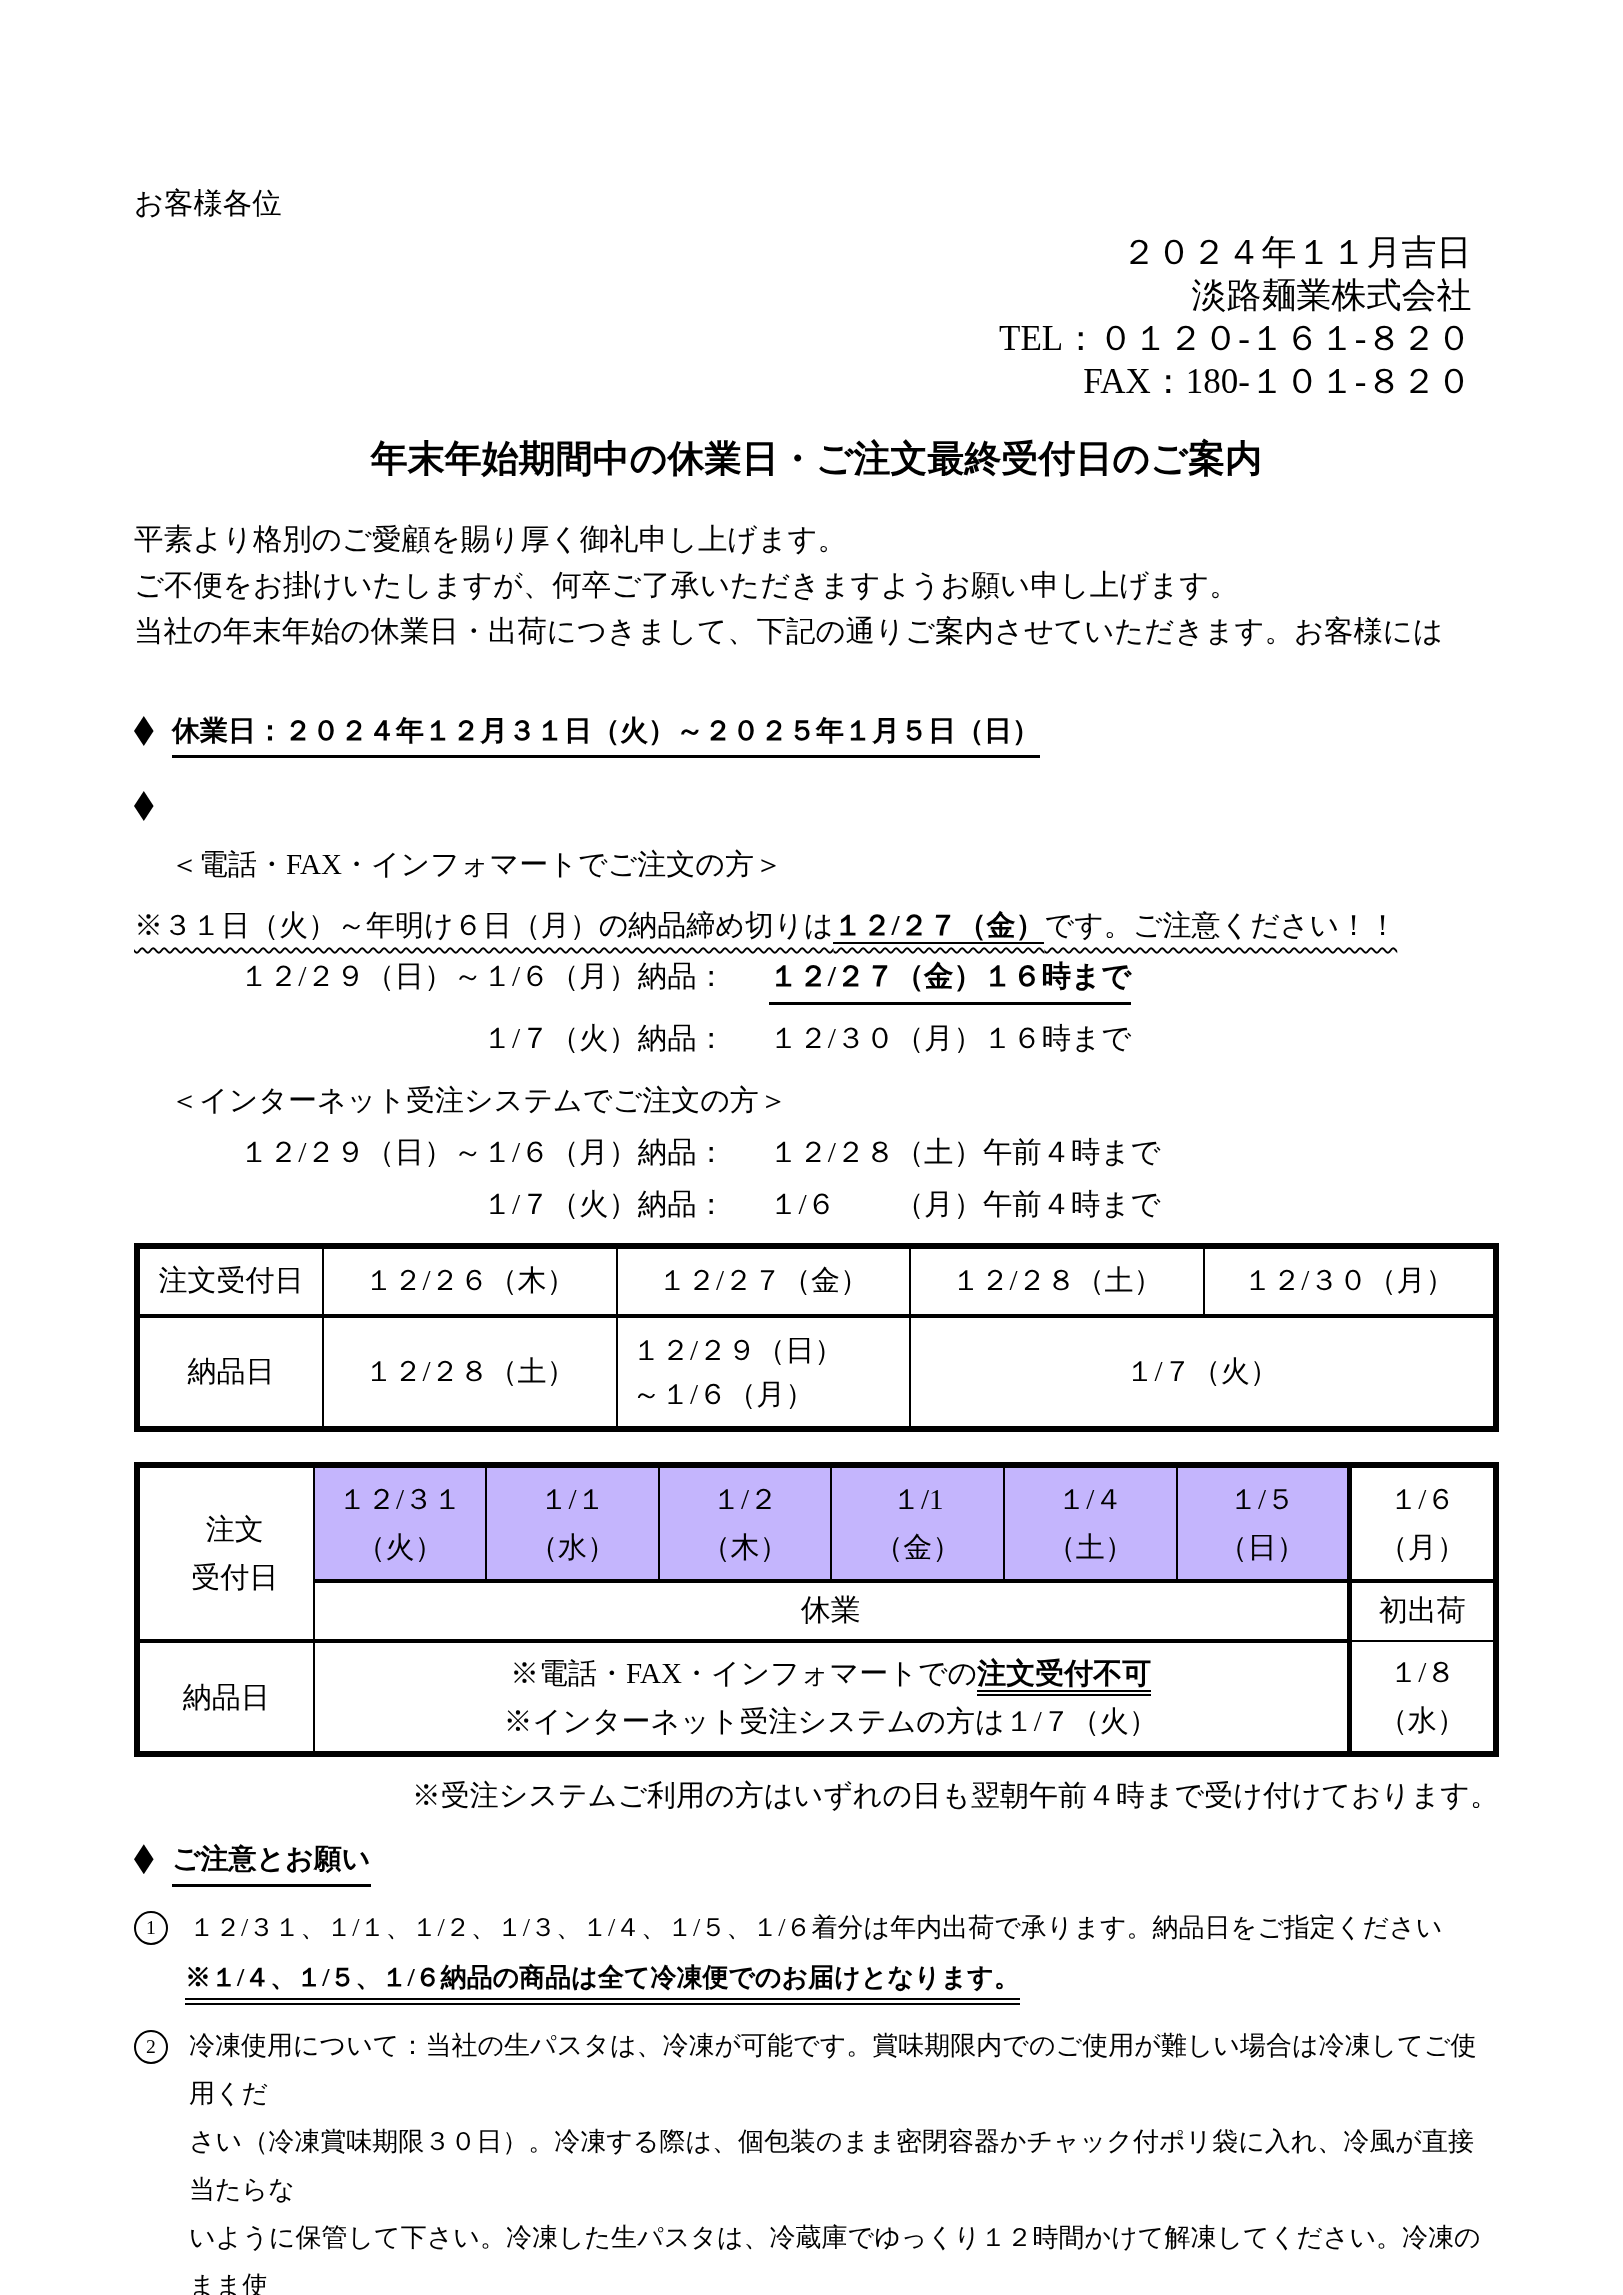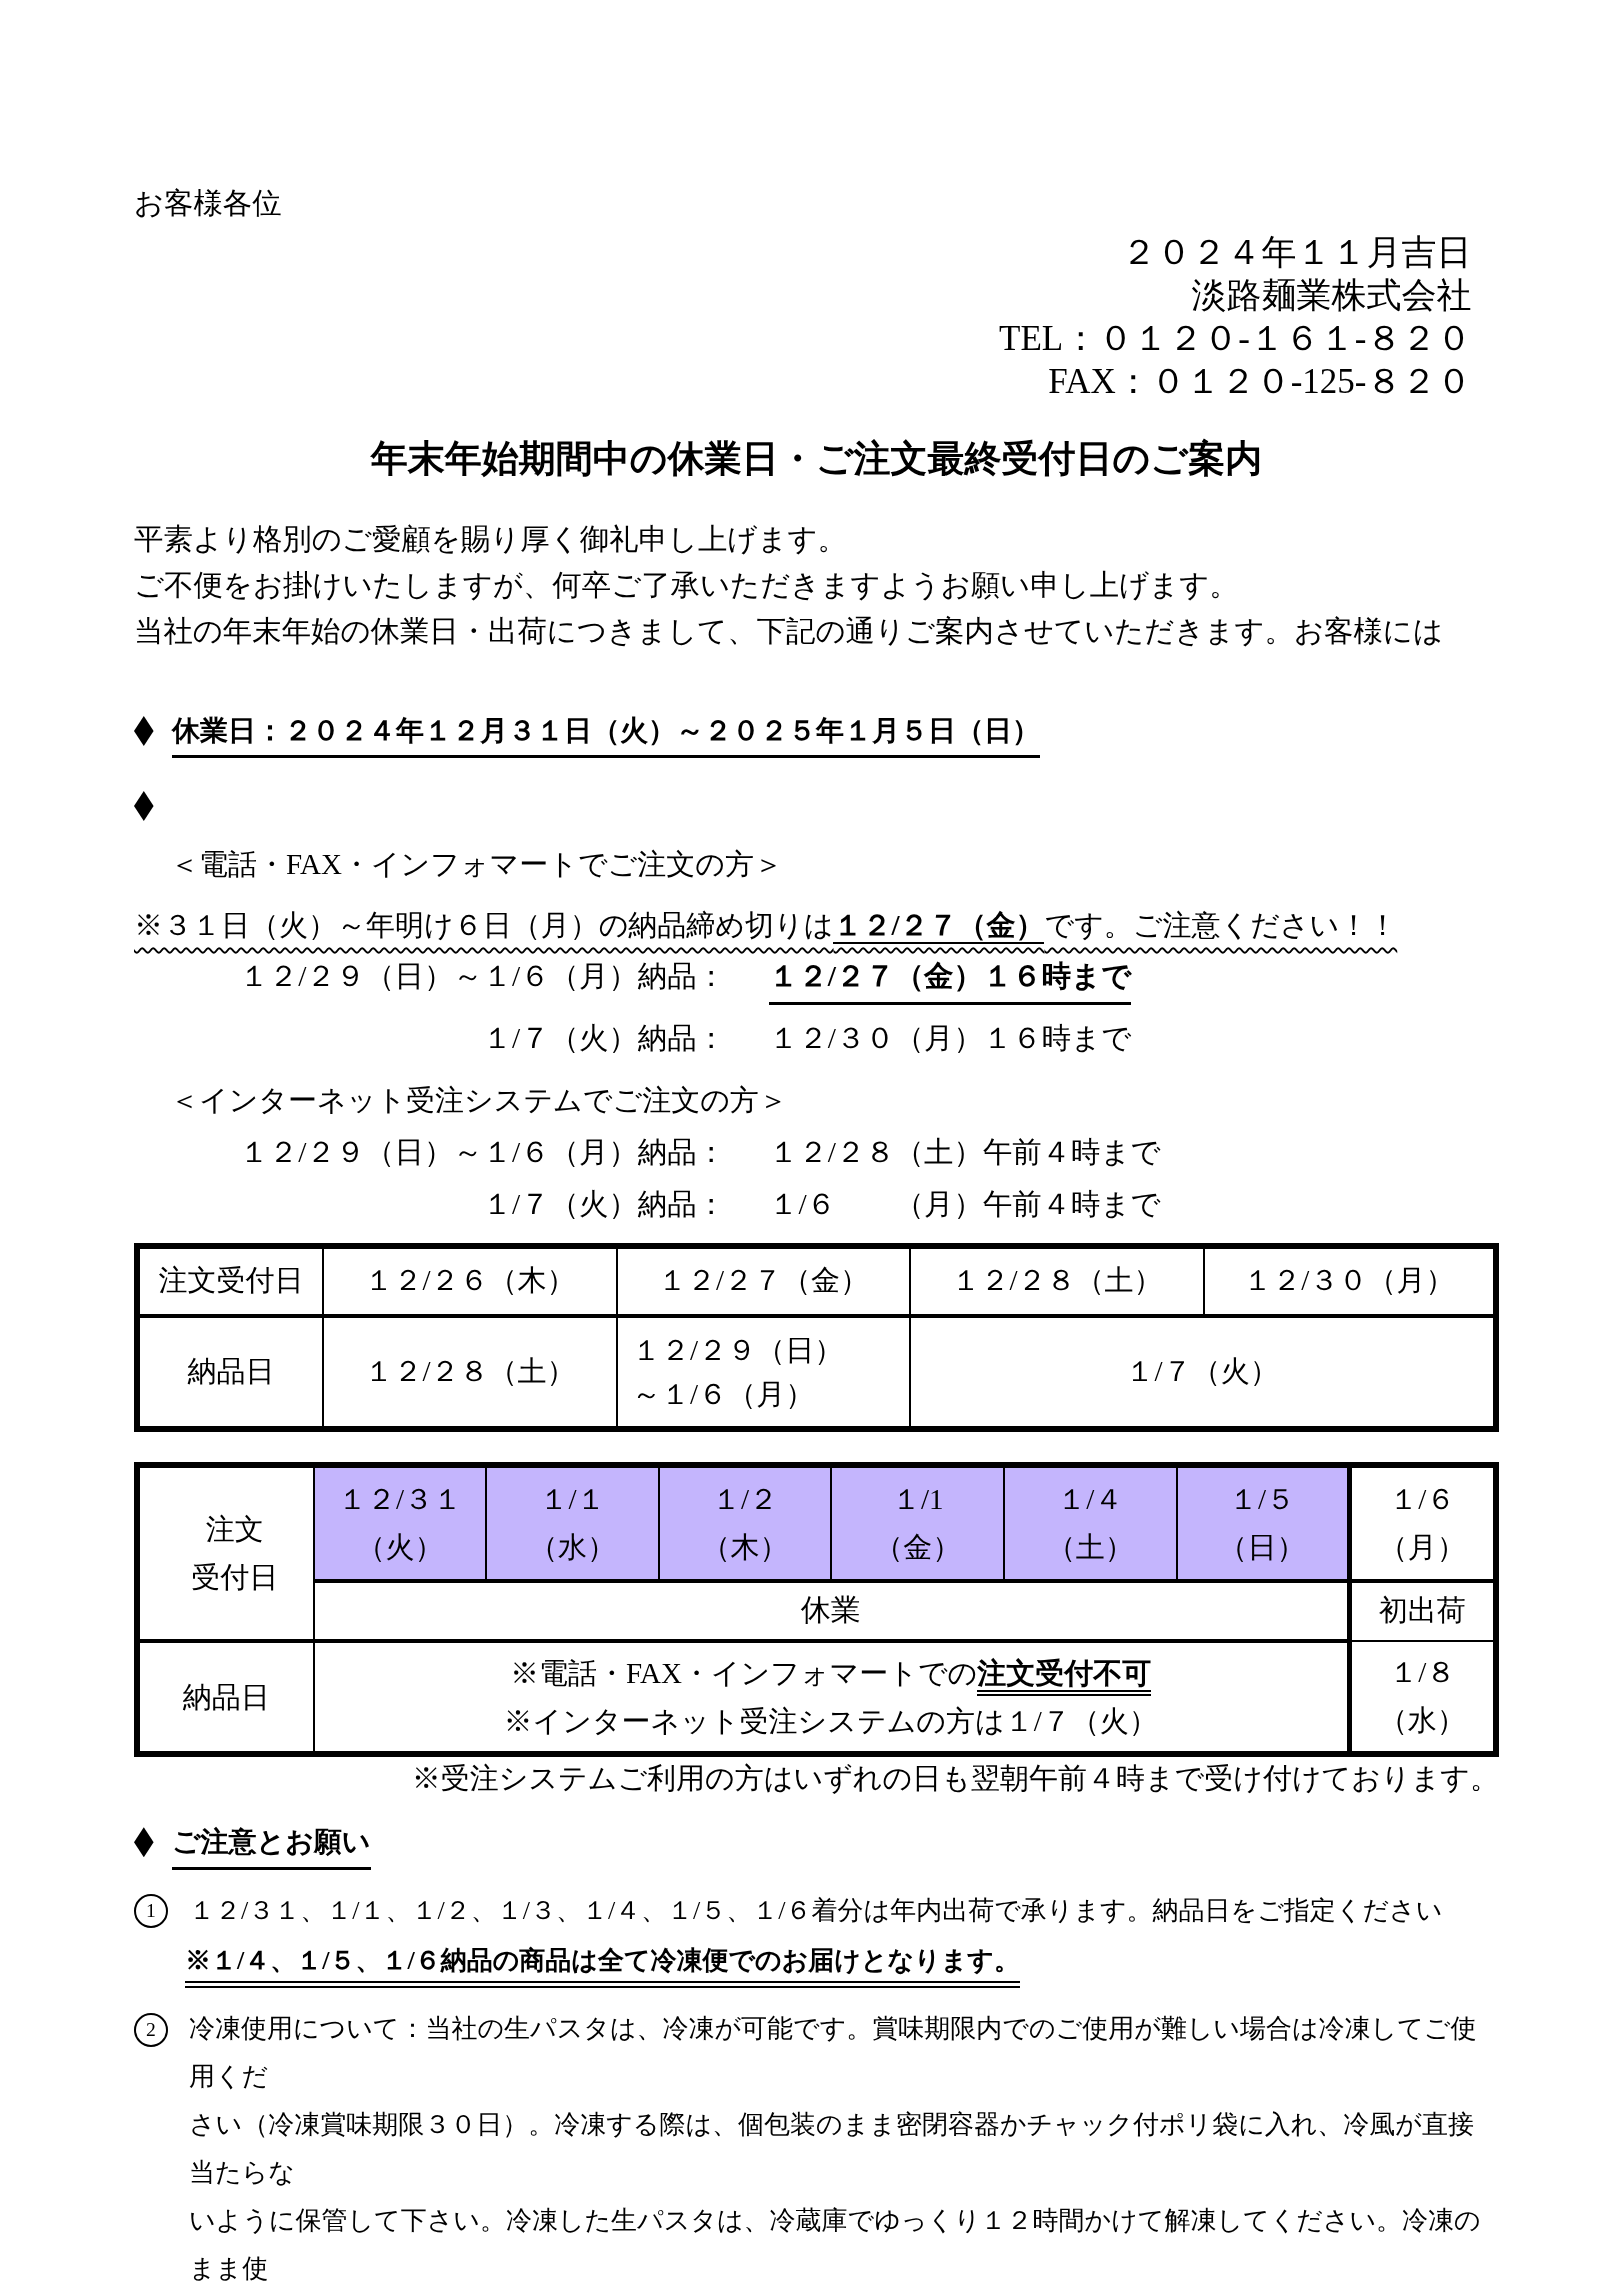--- a/index.html
+++ b/index.html
@@ -55,41 +55,41 @@
   .t2 .r3 td{border-top:4.6px solid #000;height:106px;line-height:48px;}
   .t2 .gray{background:#c4b5fd;}
   .t2 .thickleft{border-left:5.2px solid #000;}
   .t2 tr.r3 td.thin-top{border-top:2px solid #84cc16;}
   .t2 .stack span{display:block;}
   .t2 .lbl span{display:block;line-height:48px;padding-left:17px;}
   .t2 .kyugyo{font-size:30px;}
   .t2 .notes-cell{line-height:50px;font-size:29px;}
   .t2 .dbl{font-weight:bold;border-bottom:6.5px double #000;padding-bottom:1.3px;}
 
-  .footnote{font-size:29px;text-align:right;margin-top:4px;line-height:35px;}
+  .footnote{font-size:29px;text-align:right;margin-top:21px;line-height:35px;}
 
   .note-item{display:flex;margin-top:17px;font-size:26px;}
   .note-no{flex:none;width:30px;height:30px;border:2px solid #000;border-radius:50%;
     display:flex;align-items:center;justify-content:center;font-size:19.6px;margin-right:21px;margin-top:7.9px;}
   .note-body{flex:1;line-height:48px;}
   .item1-sub-row{margin-left:51px;margin-top:9.2px;}
   .item1-sub{display:inline-block;font-size:26px;font-weight:bold;border-bottom:7.9px double #000;padding-bottom:3.9px;line-height:33px;}
 </style>
 </head>
 <body>
 
 <div class="content">
 
   <div class="recipient">お客様各位</div>
 
   <div class="sender-block">
     <div>２０２４年１１月吉日</div>
     <div>淡路麺業株式会社</div>
     <div>TEL：０１２０-１６１-８２０</div>
-    <div>FAX：０１２０-125-８２０</div>
+    <div>FAX：180-１０１-８２０</div>
   </div>
 
   <div class="doc-title">年末年始期間中の休業日・ご注文最終受付日のご案内</div>
 
   <div class="intro">
     <div>平素より格別のご愛顧を賜り厚く御礼申し上げます。</div>
     <div>ご不便をお掛けいたしますが、何卒ご了承いただきますようお願い申し上げます。</div>
     <div>当社の年末年始の休業日・出荷につきまして、下記の通りご案内させていただきます。お客様には</div>
   </div>
 

